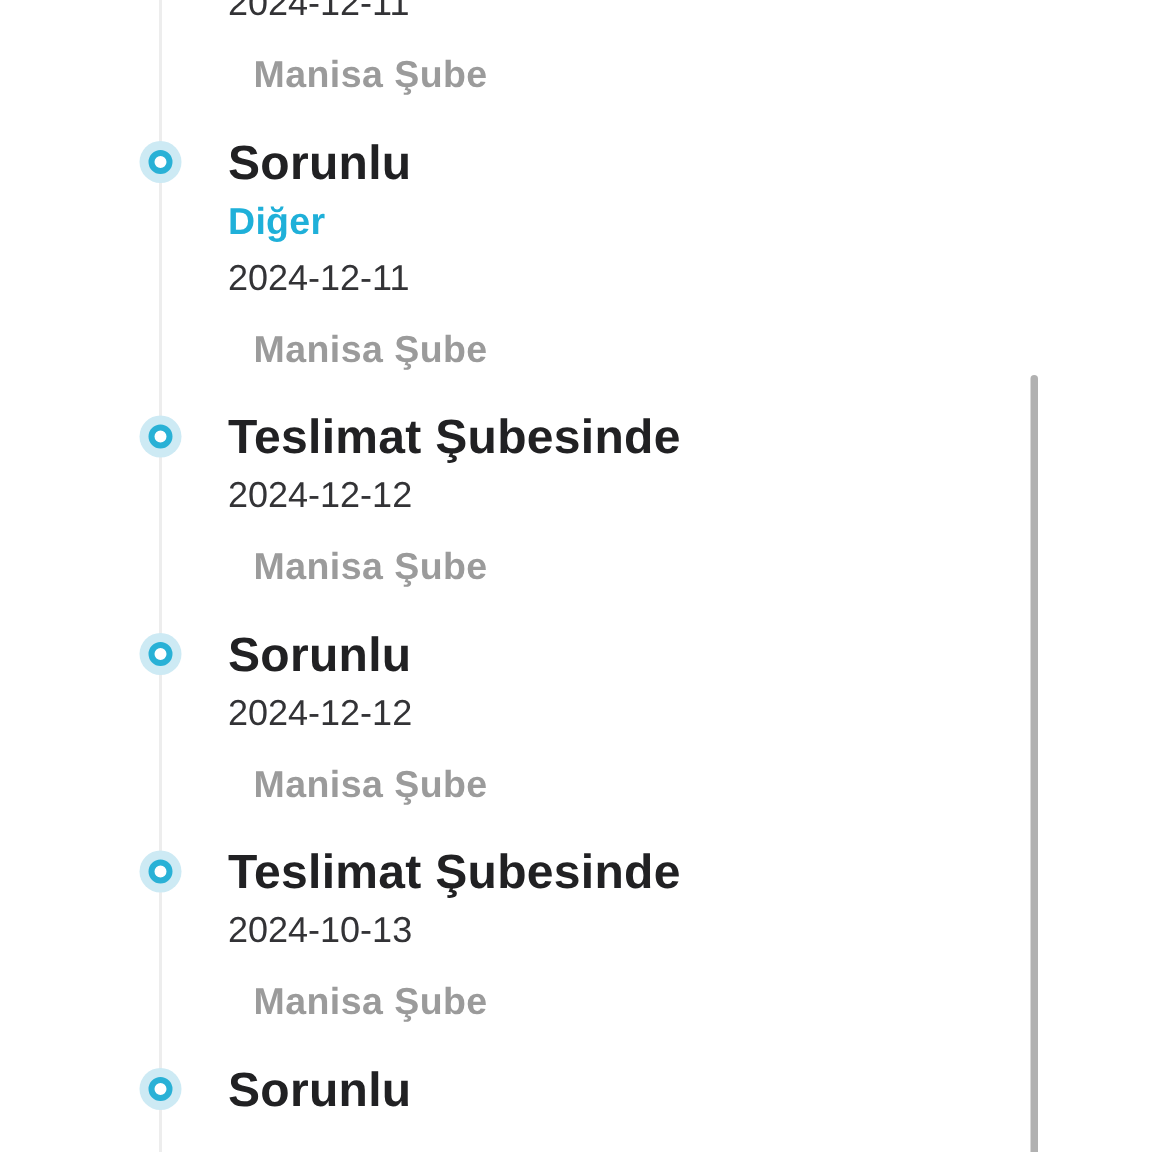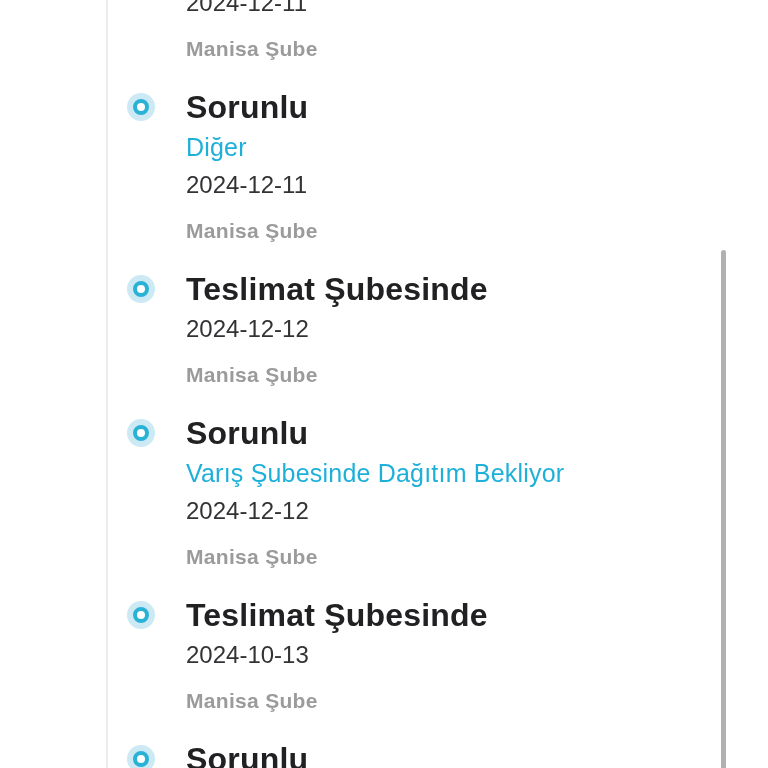--- a/index.html
+++ b/index.html
@@ -10,21 +10,20 @@
     overflow: hidden;
     background: var(--bg, #ffffff);
     font-family: "Liberation Sans", sans-serif;
   }
   .screen {
     position: relative;
     width: 700px;
     height: 768px;
     overflow: hidden;
     background: var(--bg, #ffffff);
-    padding-left: 34px;
   }
   .vline {
     position: absolute;
     left: 106px;
     top: 0;
     bottom: 0;
     width: 2px;
     background: var(--line, #ededed);
   }
   .scrollbar-thumb {
@@ -51,33 +50,33 @@
   .title {
     margin: 0 0 10px 0;
     font-size: 32px;
     font-weight: 700;
     letter-spacing: 0.2px;
     color: var(--title, #212123);
   }
   .status {
     margin: 0 0 8px 0;
     font-size: 25px;
-    font-weight: 400;
+    font-weight: 700;
     letter-spacing: 0.2px;
     color: var(--accent, #1fb0d9);
   }
   .date {
     margin: 0 0 16px 0;
     font-size: 24px;
     font-weight: 400;
     color: var(--date, #333336);
   }
   .branch {
-    margin: 0;
-    font-size: 21px;
+    margin: 17px;
+    font-size: 25px;
     font-weight: 600;
     letter-spacing: 0.3px;
     color: var(--branch, #9b9b9b);
   }
   .partial-top .date {
     margin-top: -12px; 
   }
   .dot {
     position: absolute;
     left: 93px;
@@ -129,21 +128,20 @@
       <h3 class="line title">Teslimat Şubesinde</h3>
       <div class="line date">2024-12-12</div>
       <div class="line branch">Manisa Şube</div>
     </section>
 
     <section class="entry">
       <span class="dot">
         <span class="dot-inner"></span>
       </span>
       <h3 class="line title">Sorunlu</h3>
-      <div class="line status">Varış Şubesinde Dağıtım Bekliyor</div>
       <div class="line date">2024-12-12</div>
       <div class="line branch">Manisa Şube</div>
     </section>
 
     <section class="entry">
       <span class="dot">
         <span class="dot-inner"></span>
       </span>
       <h3 class="line title">Teslimat Şubesinde</h3>
       <div class="line date">2024-10-13</div>

